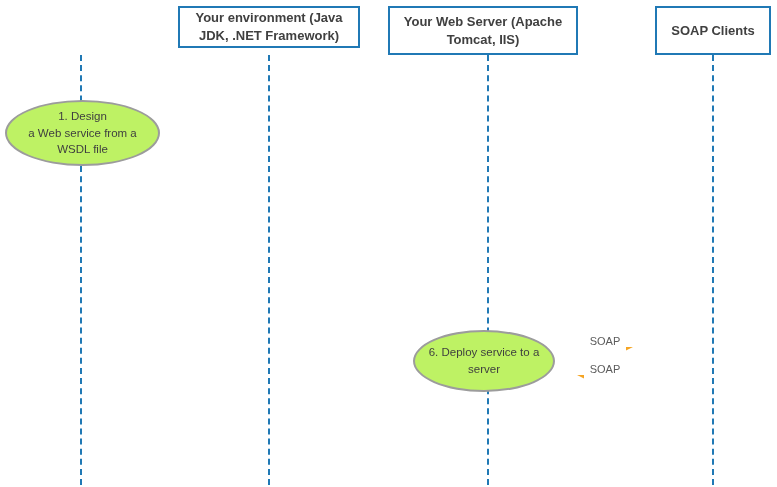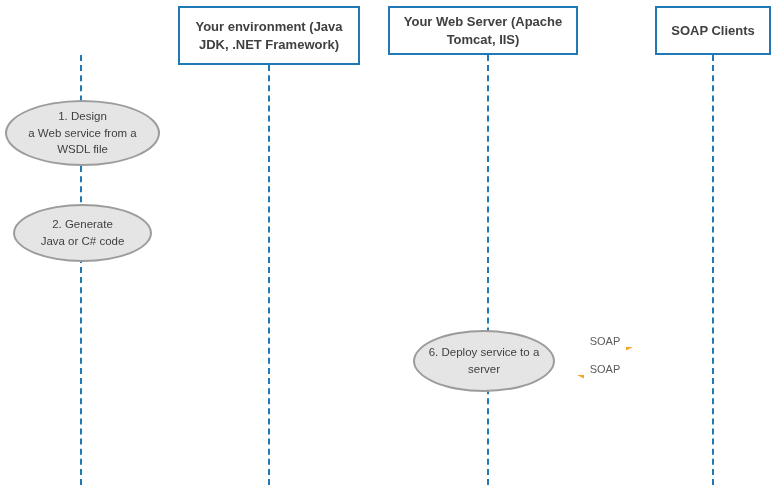--- a/index.html
+++ b/index.html
@@ -44,21 +44,21 @@
   .actor-box .label {
     display: block;
     white-space: pre-line;
   }
   
   .step {
     position: absolute;
     box-sizing: border-box;
     border: 2px solid #9C9C9C;
     border-radius: 50%;
-    background: #e5e5e5;
+    background: #bef264;
     display: flex;
     align-items: center;
     justify-content: center;
     text-align: center;
     color: #3F3F3F;
     font-size: 11.5px;
     line-height: 1.45;
   }
   .step .label {
     display: block;
@@ -90,44 +90,40 @@
 <body>
 
 <div id="canvas">
 
   <div class="lifeline" style="left:80px;  top:55px;  height:430px;"></div>
   <div class="lifeline" style="left:268px; top:55px;  height:430px;"></div>
   <div class="lifeline" style="left:487px; top:55px;  height:430px;"></div>
   <div class="lifeline" style="left:712px; top:55px;  height:430px;"></div>
 
 
-  <div class="actor-box" style="left:178px; top:6px; width:182px; height:59px;">
+  <div class="actor-box" style="left:178px; top:6px; width:182px; height:42px;">
     <span class="label">Your environment (Java
 JDK, .NET Framework)</span>
   </div>
 
   <div class="actor-box" style="left:388px; top:6px; width:190px; height:49px;">
     <span class="label">Your Web Server (Apache
 Tomcat, IIS)</span>
   </div>
 
   <div class="actor-box" style="left:655px; top:6px; width:116px; height:49px;">
     <span class="label">SOAP Clients</span>
   </div>
 
   <div class="step" style="left:5px; top:100px; width:155px; height:66px;">
     <span class="label">1. Design
 a Web service from a
 WSDL file</span>
   </div>
 
-  <div class="step" style="left:13px; top:204px; width:139px; height:58px;">
-    <span class="label">2. Generate
-Java or C# code</span>
-  </div>
 
 
   <div class="step" style="left:413px; top:330px; width:142px; height:62px;">
     <span class="label">6. Deploy service to a
 server</span>
   </div>
 
 
   <div class="msg" style="left:571px; top:336px; width:68px;">
     <svg width="68" height="16" viewBox="0 0 68 16">

